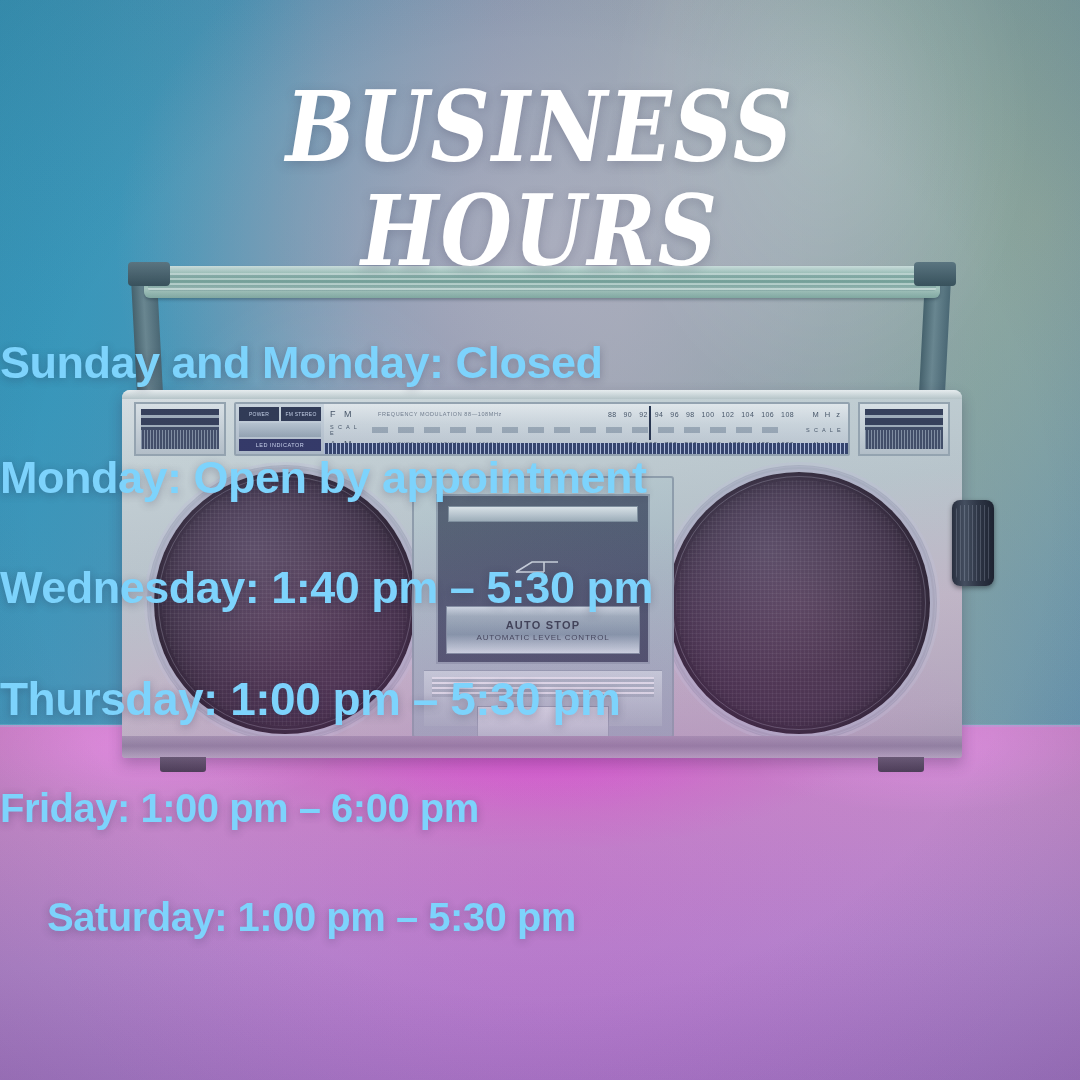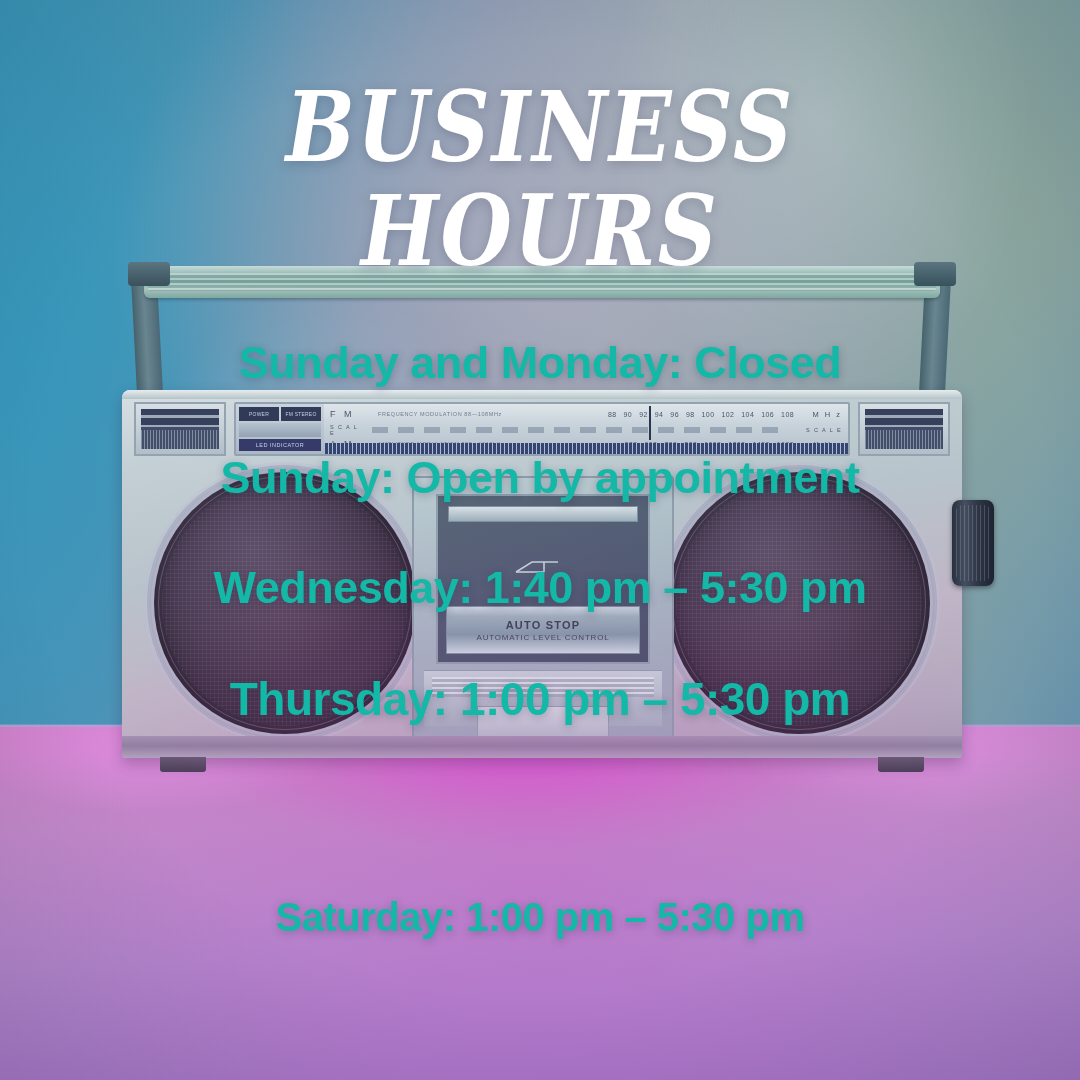--- a/index.html
+++ b/index.html
@@ -262,33 +262,33 @@
     font-weight:bold;
     letter-spacing:2px;
     text-shadow:0 2px 10px rgba(60,60,90,.28);
     line-height:1;
     white-space:nowrap;
   }
   .title-1{ top:86px; font-size:82px; transform:scaleY(1.18); }
   .title-2{ top:190px; font-size:82px; transform:scaleY(1.18); }
 
   .hours-line{
-    position:absolute; left:0; right:0; text-align:center;
-    color:#14b8a6; font-weight:bold;
+    position:absolute; left:0; right:0; 
+    color:#7dd3fc; font-weight:bold;
     font-family:"Liberation Sans", sans-serif;
     letter-spacing:-0.5px;
     text-shadow:0 2px 8px rgba(40,40,70,.30);
     white-space:nowrap;
   }
   .l0{ top:337px; font-size:45px; }
   .l1{ top:452px; font-size:45px; }
   .l2{ top:562px; font-size:45px; }
   .l3{ top:672px; font-size:46px; }
   .l4{ top:786px; font-size:40px; }
-  .l5{ top:895px; font-size:40px; }
+  .l5{ top:895px; font-size:40px;padding-left:47px; }
 </style>
 </head>
 <body>
 
 <div id="poster">
 
   <div class="wall"></div>
   <div class="wall-sheen"></div>
   <div class="floor"></div>
   <div class="floor-glow"></div>
@@ -410,19 +410,20 @@
   </div>
 
   <div class="grade"></div>
   <div class="vignette"></div>
 
   <div class="overlay">
     <div class="title title-1">BUSINESS</div>
     <div class="title title-2">HOURS</div>
 
     <div class="hours-line l0">Sunday and Monday: Closed</div>
-    <div class="hours-line l1">Sunday:  Open by appointment</div>
+    <div class="hours-line l1">Monday:  Open by appointment</div>
     <div class="hours-line l2">Wednesday: 1:40 pm –  5:30 pm</div>
     <div class="hours-line l3">Thursday: 1:00 pm – 5:30 pm</div>
+    <div class="hours-line l4">Friday: 1:00 pm – 6:00 pm</div>
     <div class="hours-line l5">Saturday: 1:00 pm – 5:30 pm</div>
   </div>
 
 </div>
 
 </body></html>

